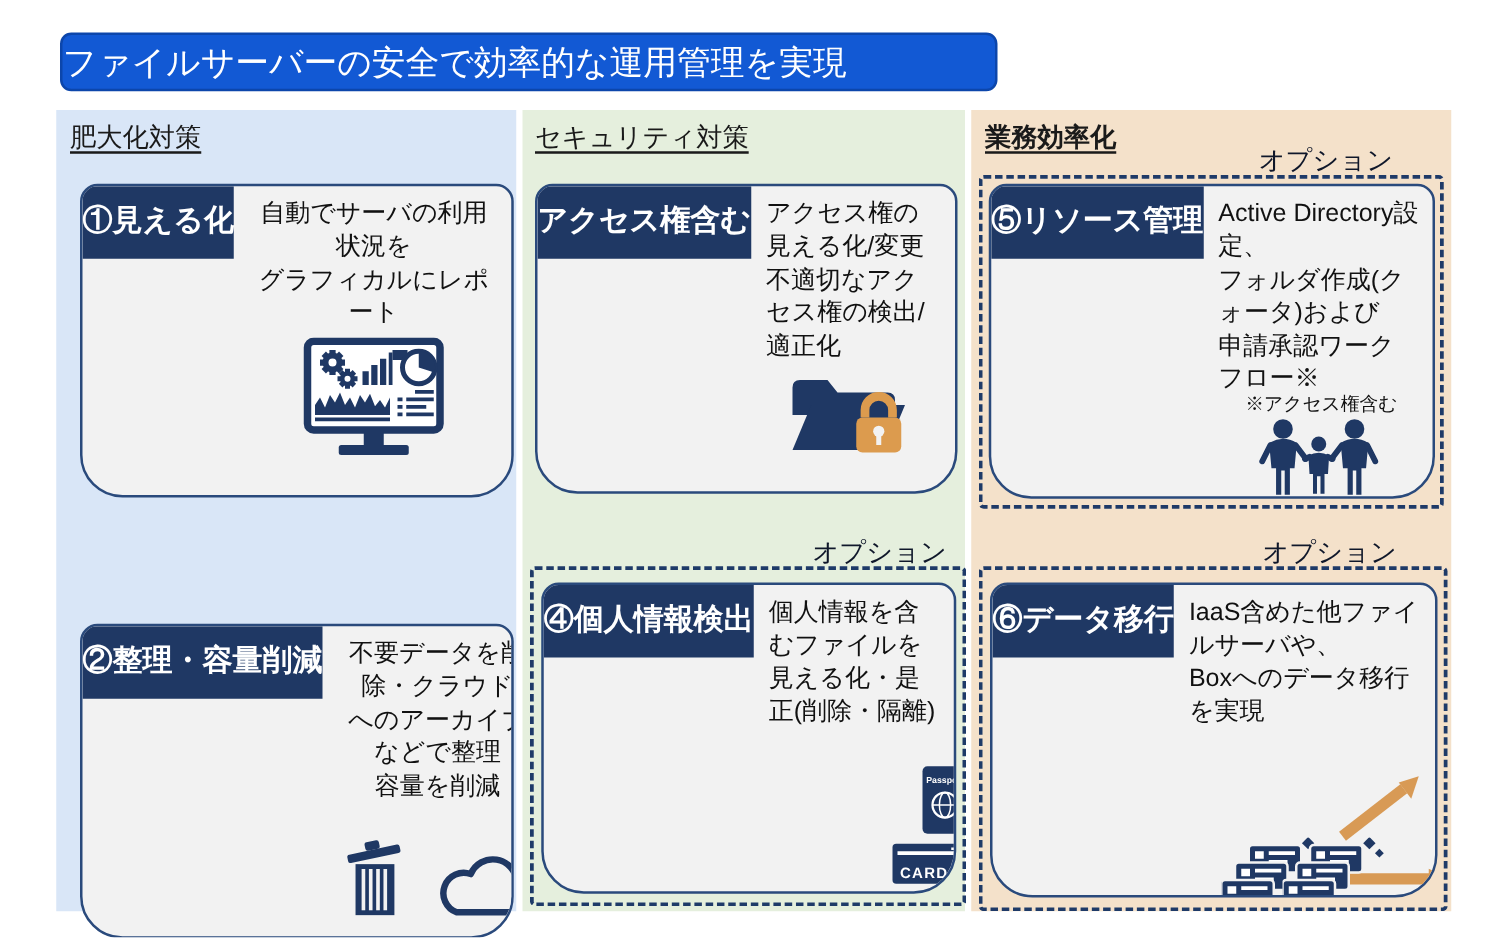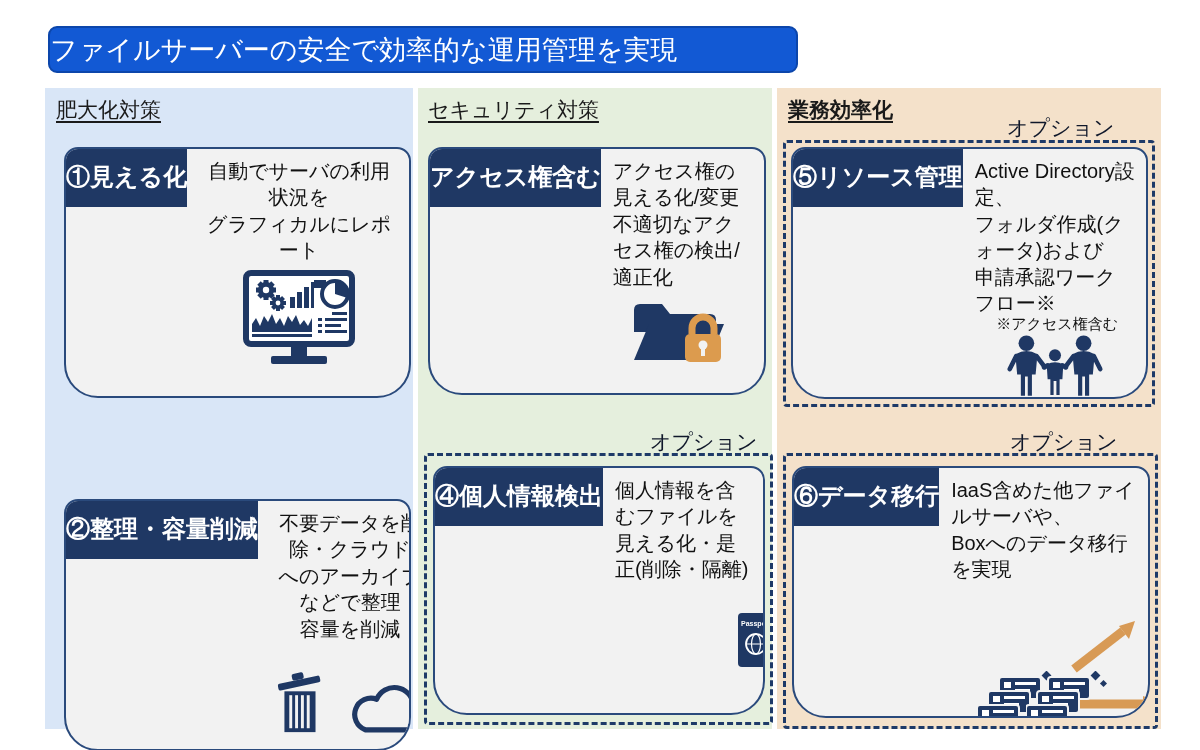--- a/index.html
+++ b/index.html
@@ -213,20 +213,28 @@
 見える化・是正(削除・隔離)</div>
       <div class="pi-cluster">
         <span class="pi-passport">
           <svg width="46" height="58" viewBox="0 0 46 58">
             <rect x="3" y="2" width="38" height="54" rx="4" fill="#1f3864"></rect>
             <rect x="36" y="5" width="2" height="48" fill="#f2f2f2"></rect>
             <text x="21" y="15" text-anchor="middle" font-size="7" font-weight="bold" fill="#fff">Passport</text>
             <circle cx="21" cy="33" r="10" stroke="#fff" stroke-width="1.8" fill="none"></circle>
             <ellipse cx="21" cy="33" rx="4.5" ry="10" stroke="#fff" stroke-width="1.2" fill="none"></ellipse>
             <line x1="11" y1="33" x2="31" y2="33" stroke="#fff" stroke-width="1.2"></line>
+          </svg>
+        </span>
+        <span class="pi-card">
+          <svg width="58" height="36" viewBox="0 0 58 36">
+            <rect x="1" y="2" width="56" height="32" rx="3" fill="#1f3864"></rect>
+            <rect x="5" y="8" width="48" height="3" fill="#fff"></rect>
+            <rect x="48" y="5" width="5" height="2" fill="#fff"></rect>
+            <text x="7" y="29" font-size="12" font-weight="bold" letter-spacing="1" fill="#fff">CARD</text>
           </svg>
         </span>
         <span class="pi-phone">
           <svg width="58" height="58" viewBox="0 0 60 60">
             <rect x="1" y="7" width="13" height="48" rx="5" fill="#1f3864"></rect>
             <rect x="21" y="3" width="38" height="54" rx="4" fill="#1f3864"></rect>
             <rect x="27" y="9" width="26" height="12" fill="#fff"></rect>
             <g fill="#fff">
               <rect x="28" y="28" width="5" height="5"></rect>
                 <rect x="37" y="28" width="5" height="5"></rect>

